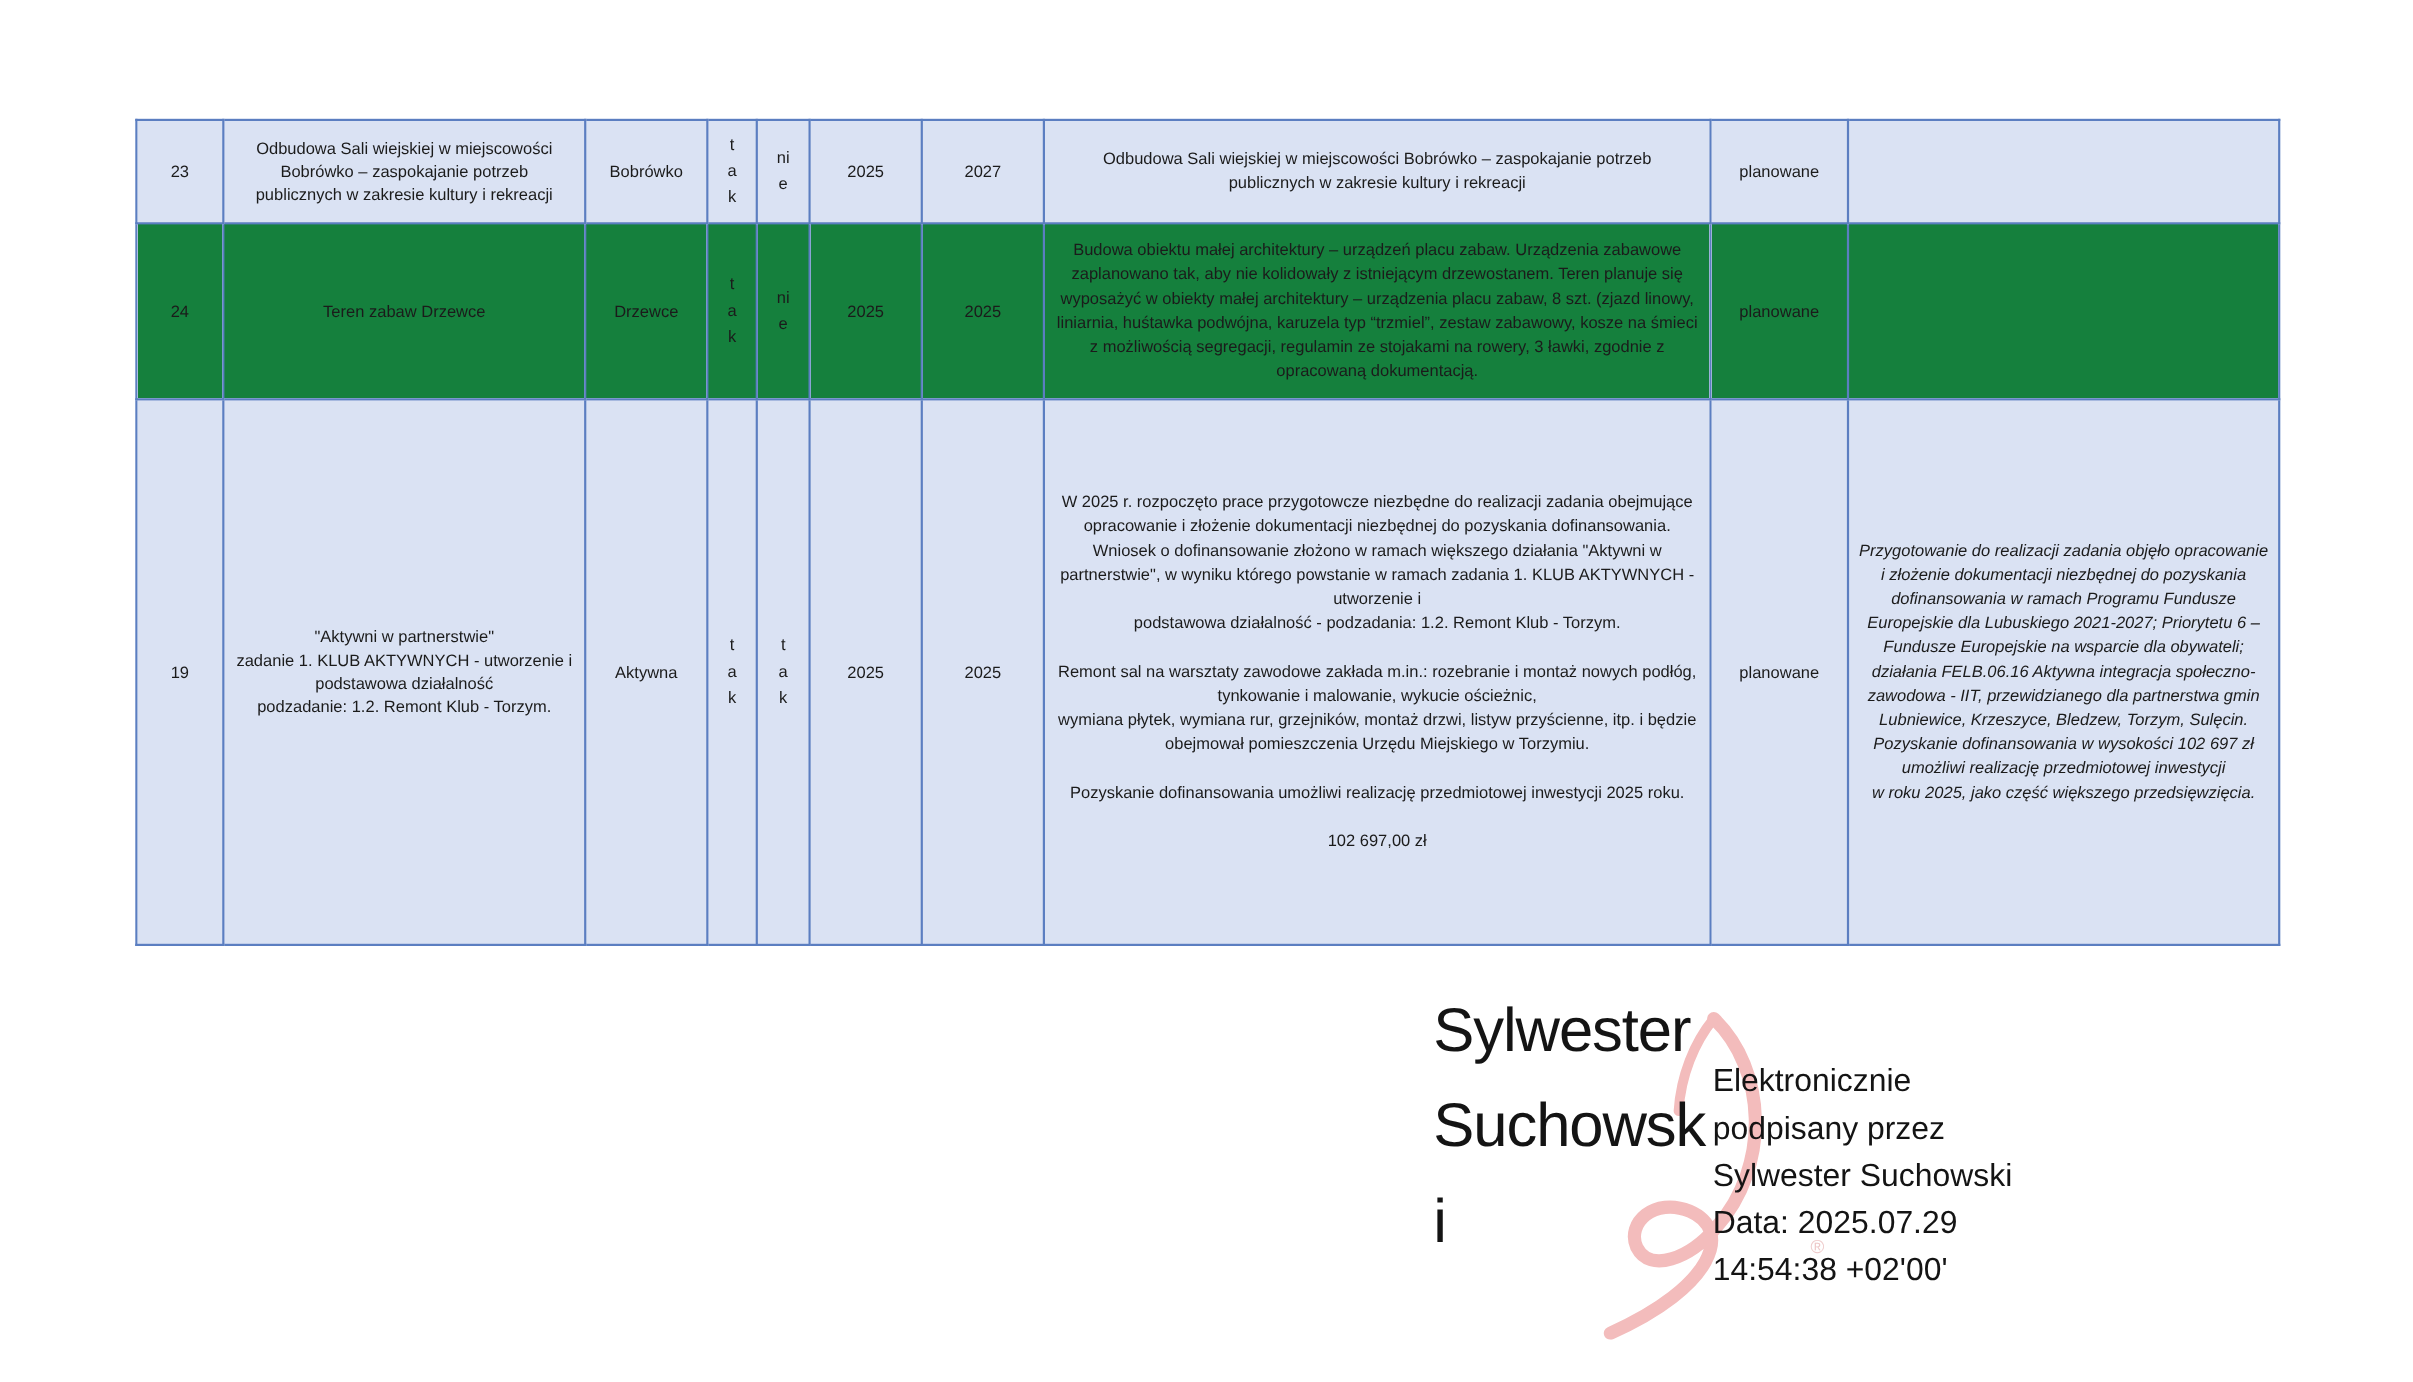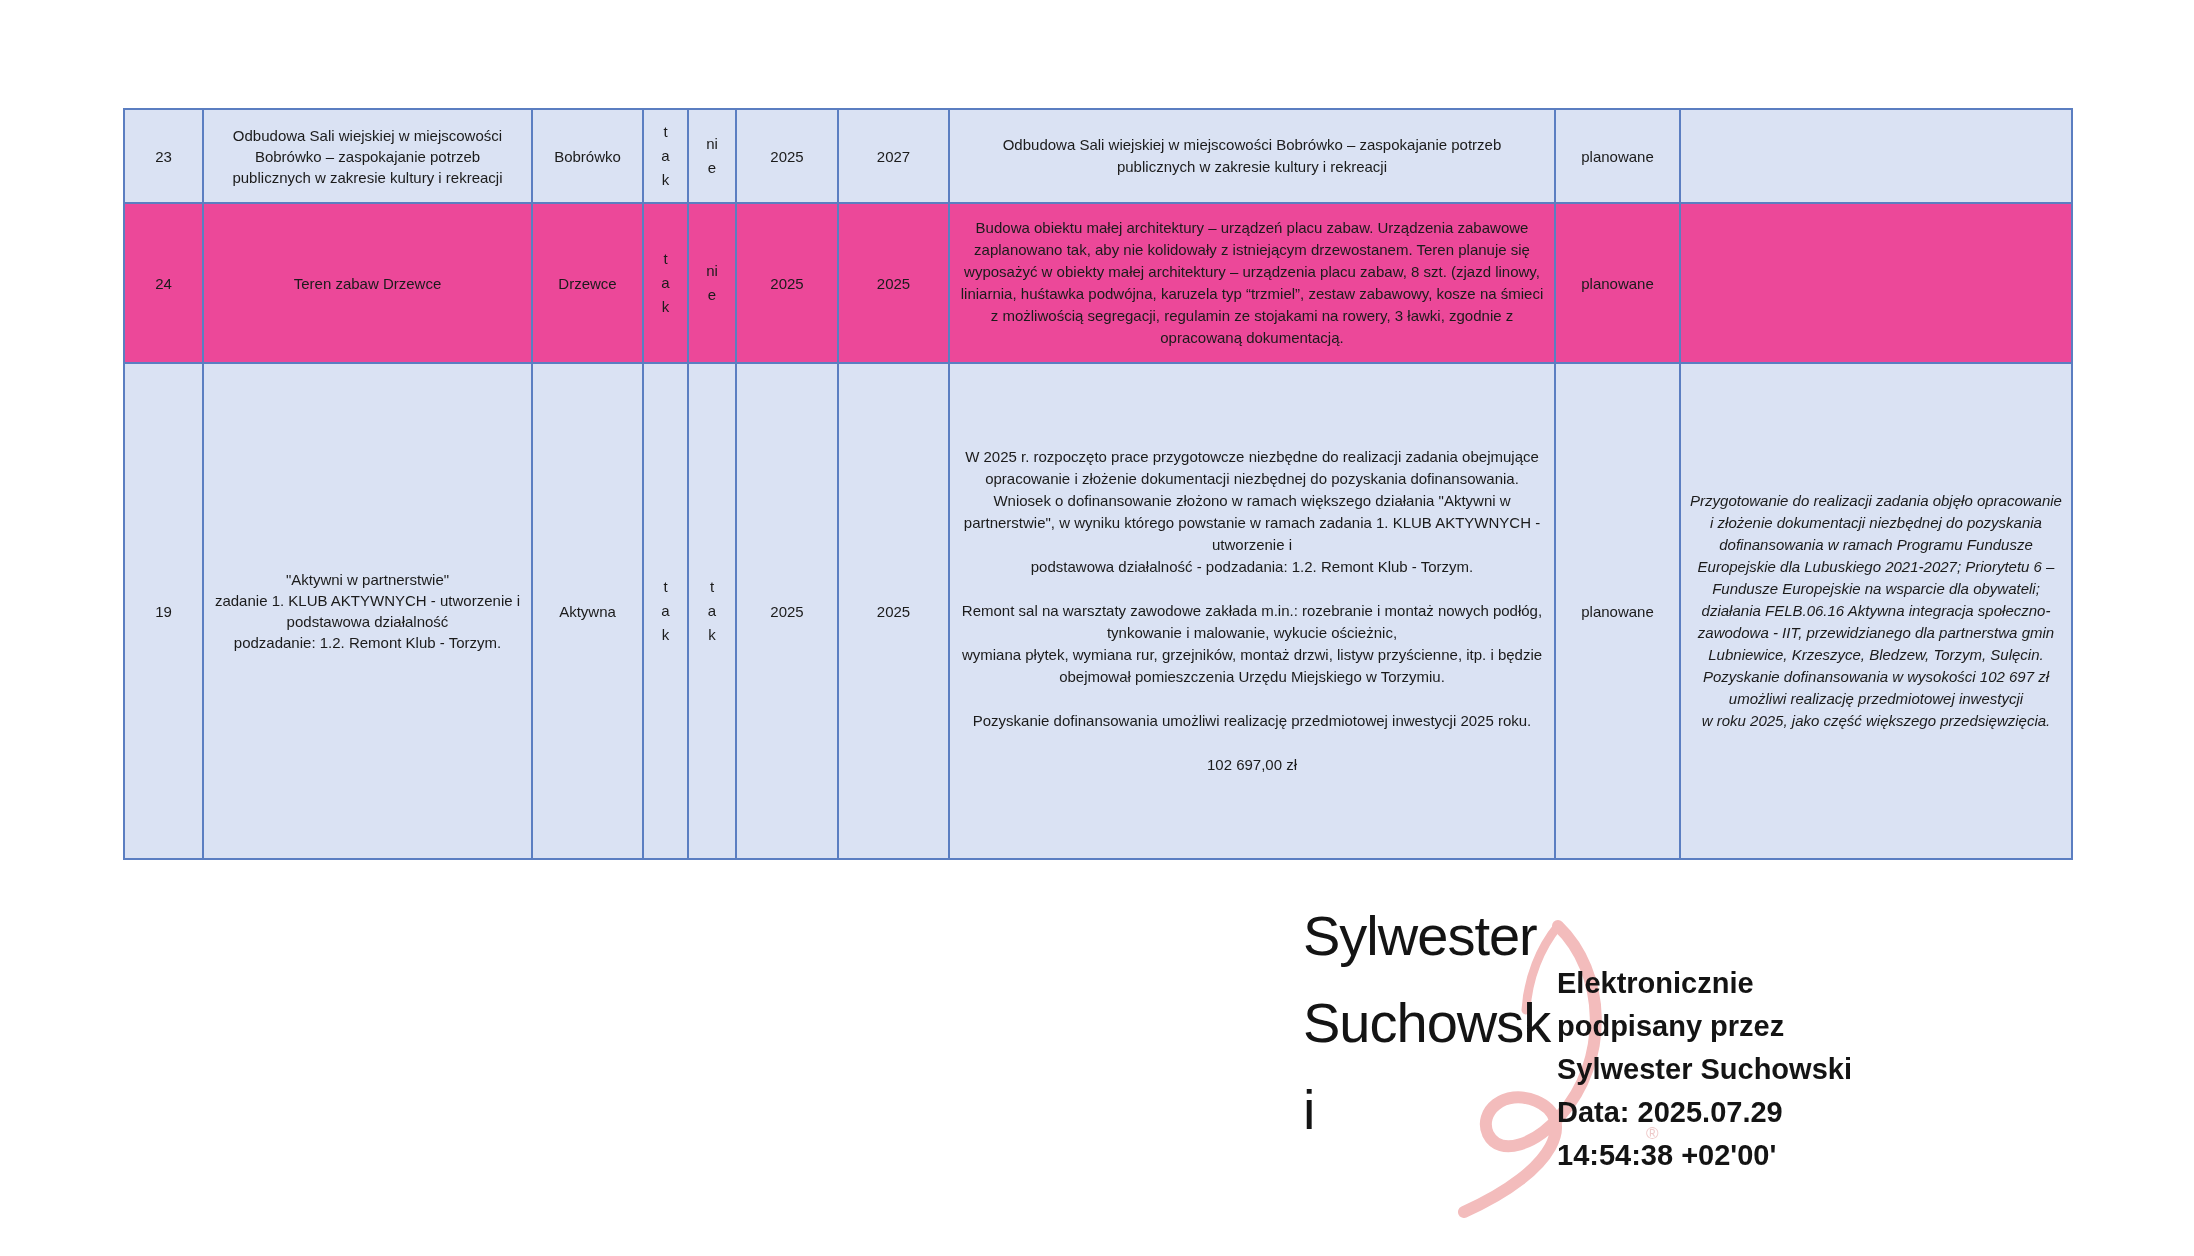--- a/index.html
+++ b/index.html
@@ -34,21 +34,21 @@
   }
   table.projects td {
     border: 2px solid #5b7ec1;
     vertical-align: middle;
     text-align: center;
     padding: 4px 8px;
     white-space: pre-line;
     overflow: hidden;
   }
   tr.row-blue td  { background: #dae2f3; }
-  tr.row-white td { background: #ec4899; }
+  tr.row-white td { background: #15803d; }
   tr.r23 { height: 94px; }
   tr.r24 { height: 160px; }
   tr.r25 { height: 496px; }
 
   td.cell-desc  { line-height: 22px; }
   td.cell-notes { line-height: 22px; padding: 4px 10px; font-style: italic; }
 
   .vflag {
     display: inline-block;
     width: 12px;
@@ -90,21 +90,20 @@
   .sig-details {
     position: absolute;
     left: 1557px;
     top: 962px;
     width: 420px;
     font-size: 29px;
     line-height: 43px;
     color: #141414;
     white-space: pre-line;
     z-index: 2;
-    font-weight: bold;
   }
 </style>
 </head>
 <body>
 
 <div class="page">
 
   <table class="projects">
     <colgroup>
       <col style="width:79px">

